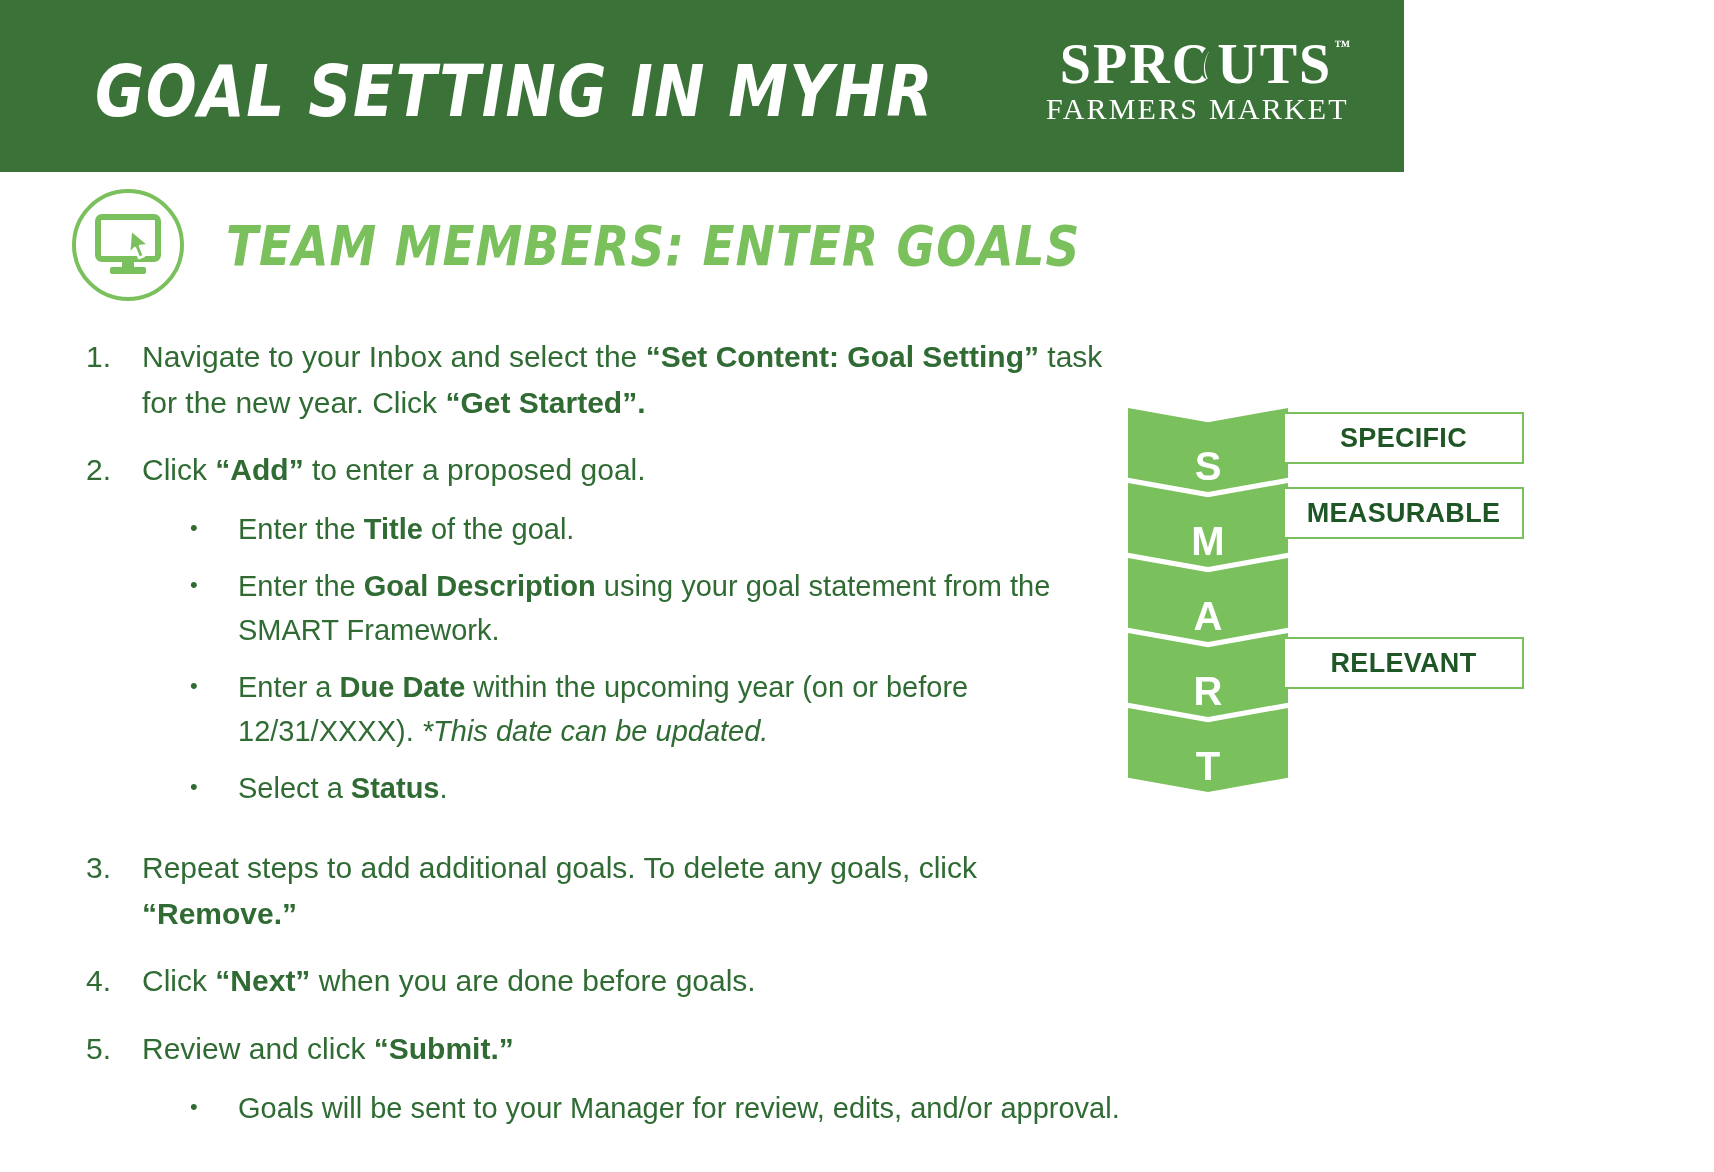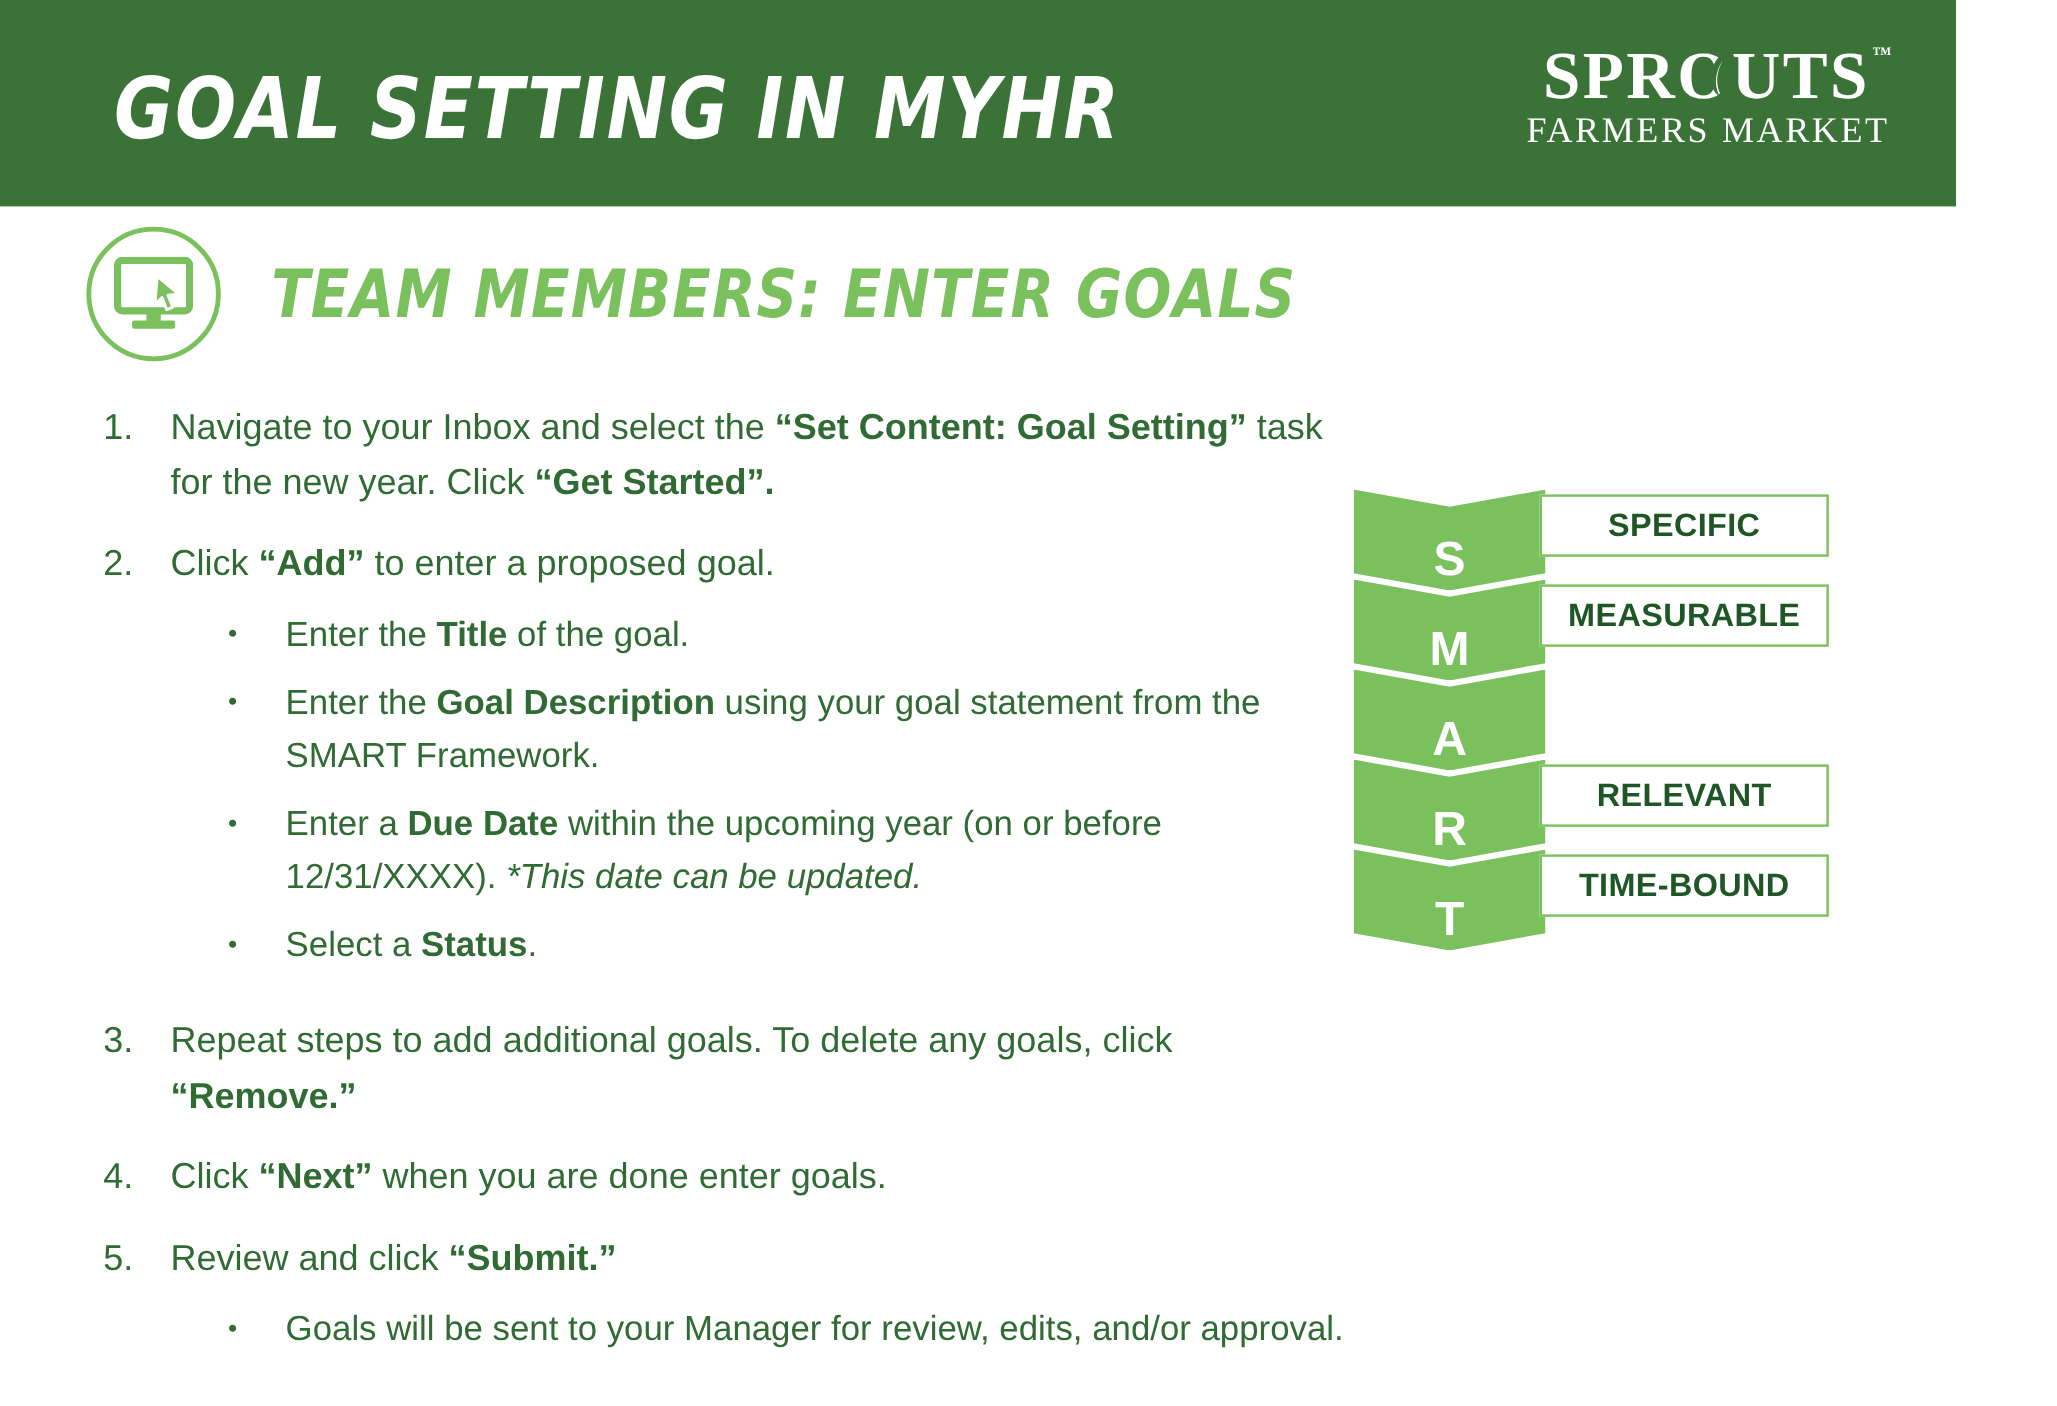--- a/index.html
+++ b/index.html
@@ -12,21 +12,21 @@
     height: 1172px;
     font-family: "Liberation Sans", sans-serif;
     overflow: hidden;
     position: relative;
   }
 
   
   .header-bar {
     position: absolute;
     left: 0; top: 0;
-    width: 1630px;
+    width: 1404px;
     height: 172px;
     background: #3a7238;
     box-sizing: border-box;
   }
   .page-title {
     position: absolute;
     left: 95px;
     top: 50px;
     font-family: "DejaVu Sans", sans-serif;
     font-size: 60px;
@@ -282,21 +282,21 @@
     </div>
     <div class="step">
       <div class="step-num">3.</div>
       <div class="step-body">
         <p class="step-text"><span>Repeat steps to add additional goals. To delete any goals, click </span><b>“Remove.”</b></p>
       </div>
     </div>
     <div class="step">
       <div class="step-num">4.</div>
       <div class="step-body">
-        <p class="step-text"><span>Click </span><b>“Next”</b><span> when you are done enter goals.</span></p>
+        <p class="step-text"><span>Click </span><b>“Next”</b><span> when you are done before goals.</span></p>
       </div>
     </div>
     <div class="step">
       <div class="step-num">5.</div>
       <div class="step-body">
         <p class="step-text"><span>Review and click </span><b>“Submit.”</b></p>
         <ul class="sub-list">
           <li class="sub-item">
             <span class="sub-bullet">•</span>
             <span class="sub-text"><span>Goals will be sent to your Manager for review, edits, and/or approval.</span></span>
@@ -333,17 +333,14 @@
         <span class="smart-letter">R</span>
       </div>
       <div class="smart-box" style="border-color: rgb(122, 192, 92);">
         <span class="smart-label" style="color: rgb(31, 86, 38);">RELEVANT</span>
       </div>
     </div>
     <div class="smart-row">
       <div class="smart-chev" style="background: rgb(122, 192, 92);">
         <span class="smart-letter">T</span>
       </div>
-      <div class="smart-box" style="border-color: rgb(122, 192, 92);">
-        <span class="smart-label" style="color: rgb(31, 86, 38);">TIME-BOUND</span>
-      </div>
     </div>
   </div>
 
 </body></html>

